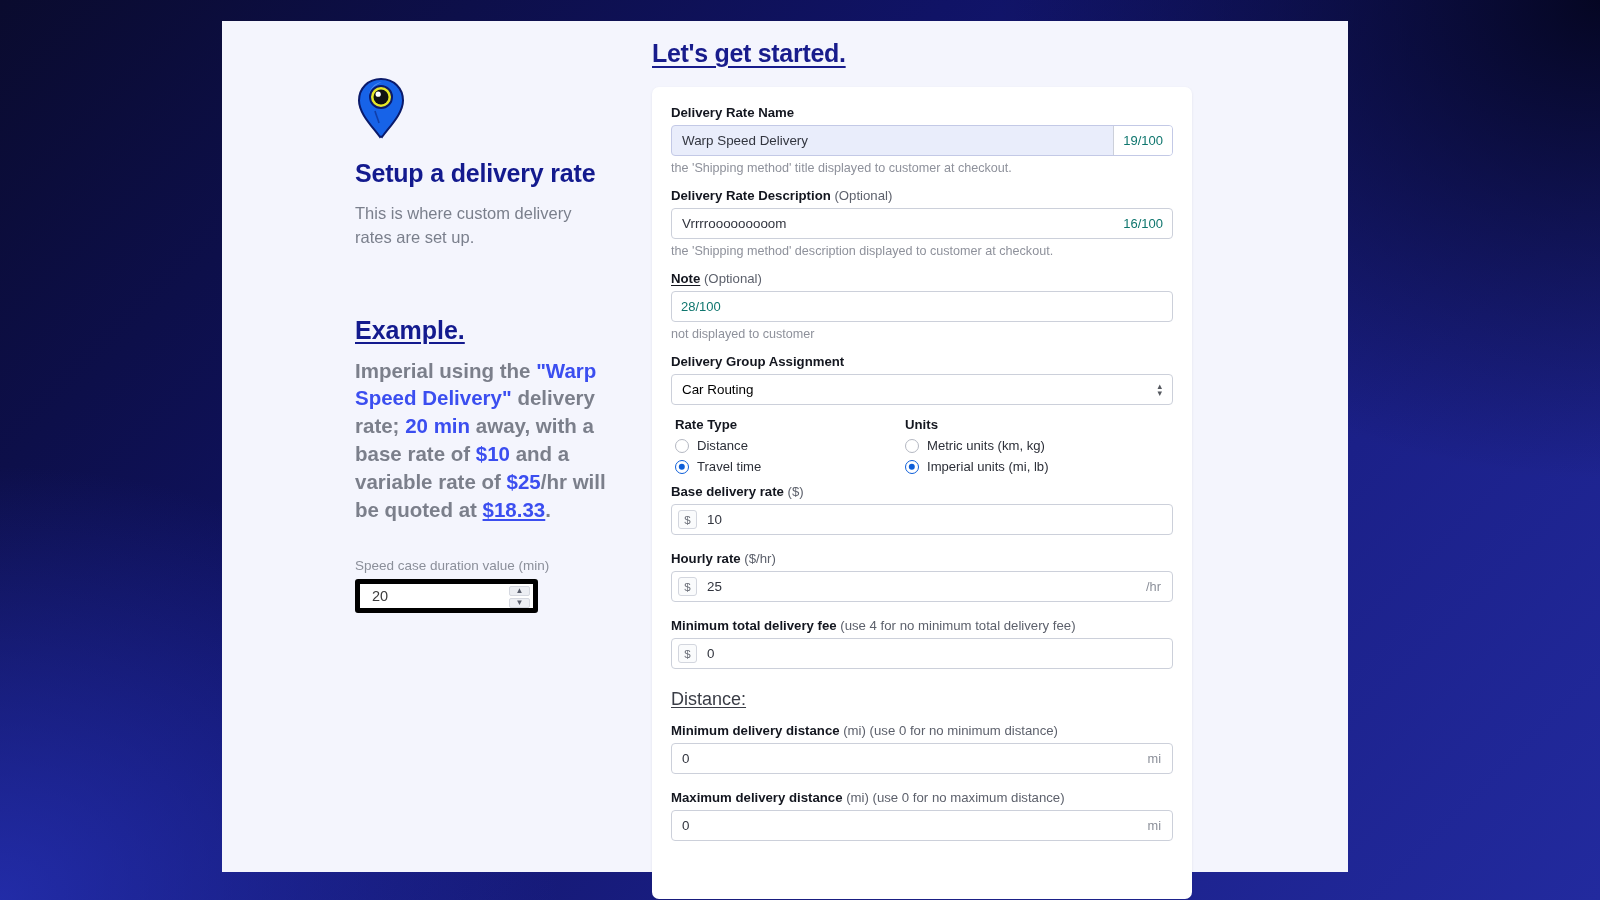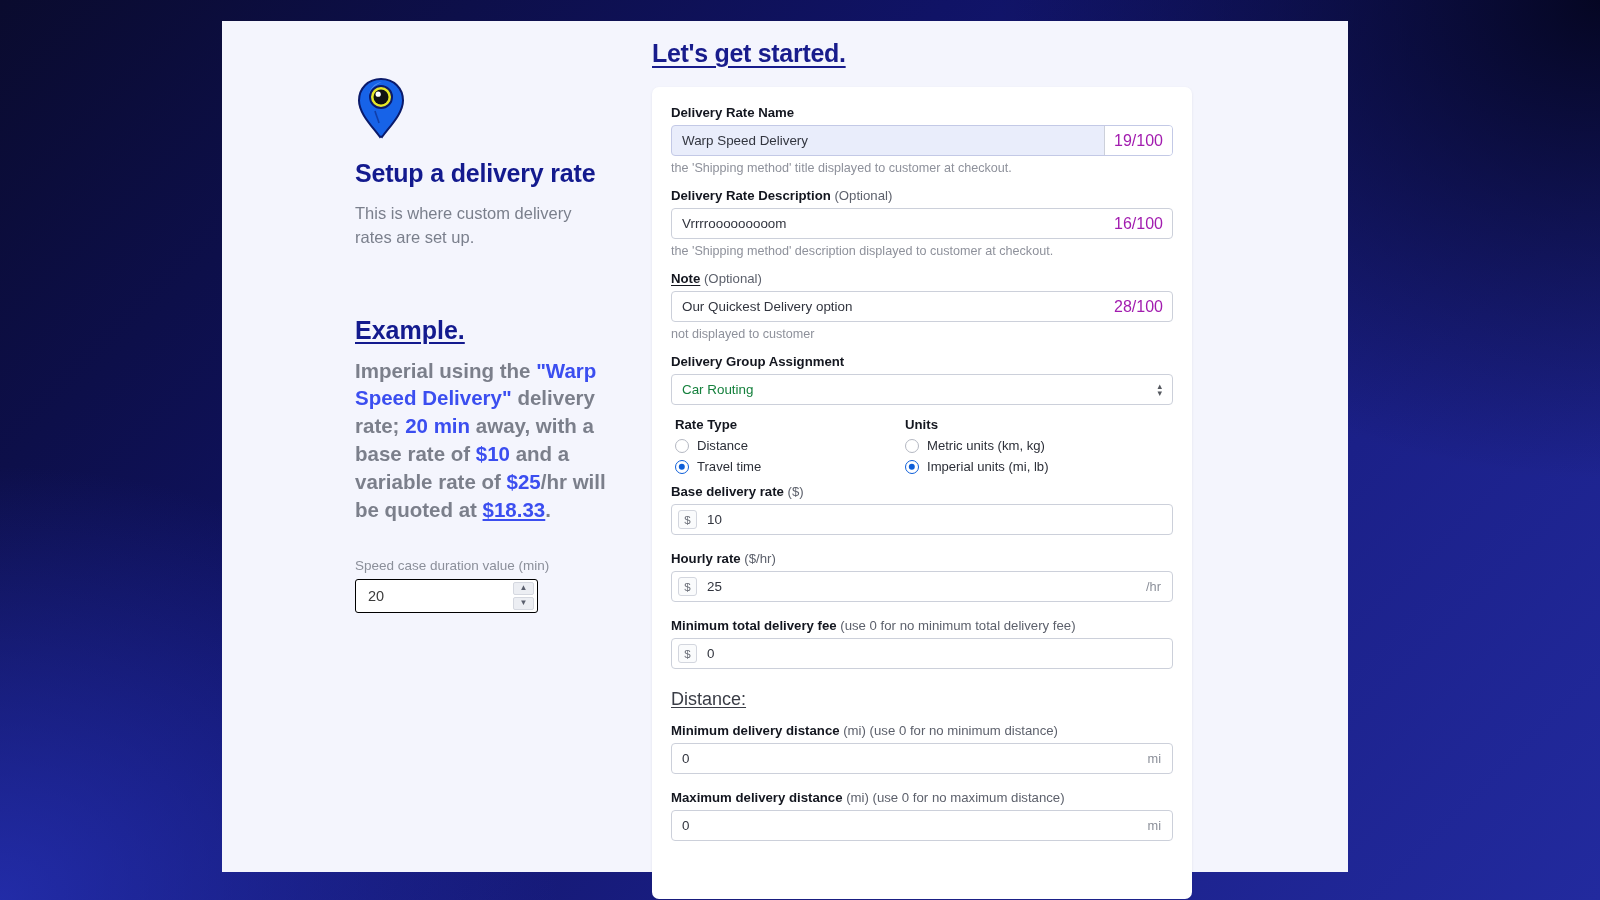--- a/index.html
+++ b/index.html
@@ -46,21 +46,21 @@
     font-size: 20.5px; line-height: 1.36; color: #7b7f8b;
     font-weight: bold; max-width: 292px; margin: 0;
   }
   .example-body .hl { color: #3b4ef0; }
   .example-body .hl-u { color: #3b4ef0; text-decoration: underline; text-underline-offset: 2px; }
   .spinner-label {
     margin: 34px 0 6px 0; font-size: 13.5px; color: #8b8f9a;
   }
   .spinner {
     width: 183px; height: 34px; background: #fff;
-    border: 1px solid #000000; border-radius: 3px;
+    border: 5px solid #000000; border-radius: 3px;
     display: flex; align-items: center; position: relative;
   }
   .spinner input {
     border: 0; outline: none; background: transparent;
     font-family: inherit; font-size: 14.5px; color: #3c3c3c;
     padding: 0 0 0 12px; width: 150px; height: 100%;
   }
   .spinner-btns {
     position: absolute; right: 3px; top: 2px; bottom: 2px;
     width: 21px; display: flex; flex-direction: column; gap: 2px;
@@ -101,40 +101,40 @@
     overflow: hidden;
   }
   .in-wrap.focused { border-color: #c3c9e6; background: #e9edfb; }
   .in-wrap input {
     flex: 1; border: 0; outline: none; background: transparent;
     font-family: inherit; font-size: 13.4px; color: #32353f;
     padding: 0 10px;
   }
   .counter {
     display: flex; align-items: center; padding: 0 9px;
-    font-size: 16px; color: #a21caf; background: transparent;
+    font-size: 13px; color: #0f766e; background: transparent;
   }
   .counter.boxed { background: #fff; border-left: 1px solid #ccd0da; }
   .suffix {
     display: flex; align-items: center; padding: 0 11px;
     font-size: 12.8px; color: #8b8f99;
   }
   .prefix-box {
     align-self: center; margin-left: 6px;
     width: 19px; height: 19px; border: 1px solid #d3d6de; border-radius: 3px;
     background: #fafbfc; display: flex; align-items: center; justify-content: center;
     font-size: 11.5px; color: #6a6e78;
   }
   .sel-wrap {
     position: relative; height: 31px;
     border: 1px solid #ccd0da; border-radius: 4px; background: #fff;
     display: flex; align-items: center;
   }
   .sel-wrap .sel-val {
-    flex: 1; padding: 0 10px; font-size: 13.4px; color: #15803d;
+    flex: 1; padding: 0 10px; font-size: 13.4px; color: #000000;
   }
   .sel-arrows {
     padding-right: 10px; display: flex; flex-direction: column;
     line-height: 0.72; font-size: 9px; color: #55585f;
   }
   .two-col { display: flex; margin: 12px 0 4px 4px; }
   .two-col > div:first-child { width: 230px; }
   .radio-row { display: flex; align-items: center; margin: 6px 0; }
   .radio {
     width: 14px; height: 14px; border-radius: 50%;
@@ -211,21 +211,20 @@
             <input type="text" value="Vrrrrooooooooom" style="">
             <div class="counter">16/100</div>
           </div>
           <div class="help">the 'Shipping method' description displayed to customer at checkout.</div>
         </div>
 
         
         <div class="fg">
           <label class="lbl"><span class="u">Note</span><span class="soft"> (Optional)</span></label>
           <div class="in-wrap">
-            <input type="text" value="Our Quickest Delivery option" style="">
             <div class="counter">28/100</div>
           </div>
           <div class="help">not displayed to customer</div>
         </div>
 
         
         <div class="fg">
           <label class="lbl">Delivery Group Assignment</label>
           <div class="sel-wrap">
             <div class="sel-val">Car Routing</div>
@@ -276,21 +275,21 @@
           <label class="lbl"><span>Hourly rate</span><span class="soft"> ($/hr)</span></label>
           <div class="in-wrap">
             <span class="prefix-box">$</span>
             <input type="text" value="25" style="">
             <span class="suffix">/hr</span>
           </div>
         </div>
 
         
         <div class="fg">
-          <label class="lbl"><span>Minimum total delivery fee</span><span class="soft"> (use 0 for no minimum total delivery fee)</span></label>
+          <label class="lbl"><span>Minimum total delivery fee</span><span class="soft"> (use 4 for no minimum total delivery fee)</span></label>
           <div class="in-wrap">
             <span class="prefix-box">$</span>
             <input type="text" value="0" style="">
           </div>
         </div>
 
         
         <div class="sec-link">Distance:</div>
 
         <div class="fg mb16">

